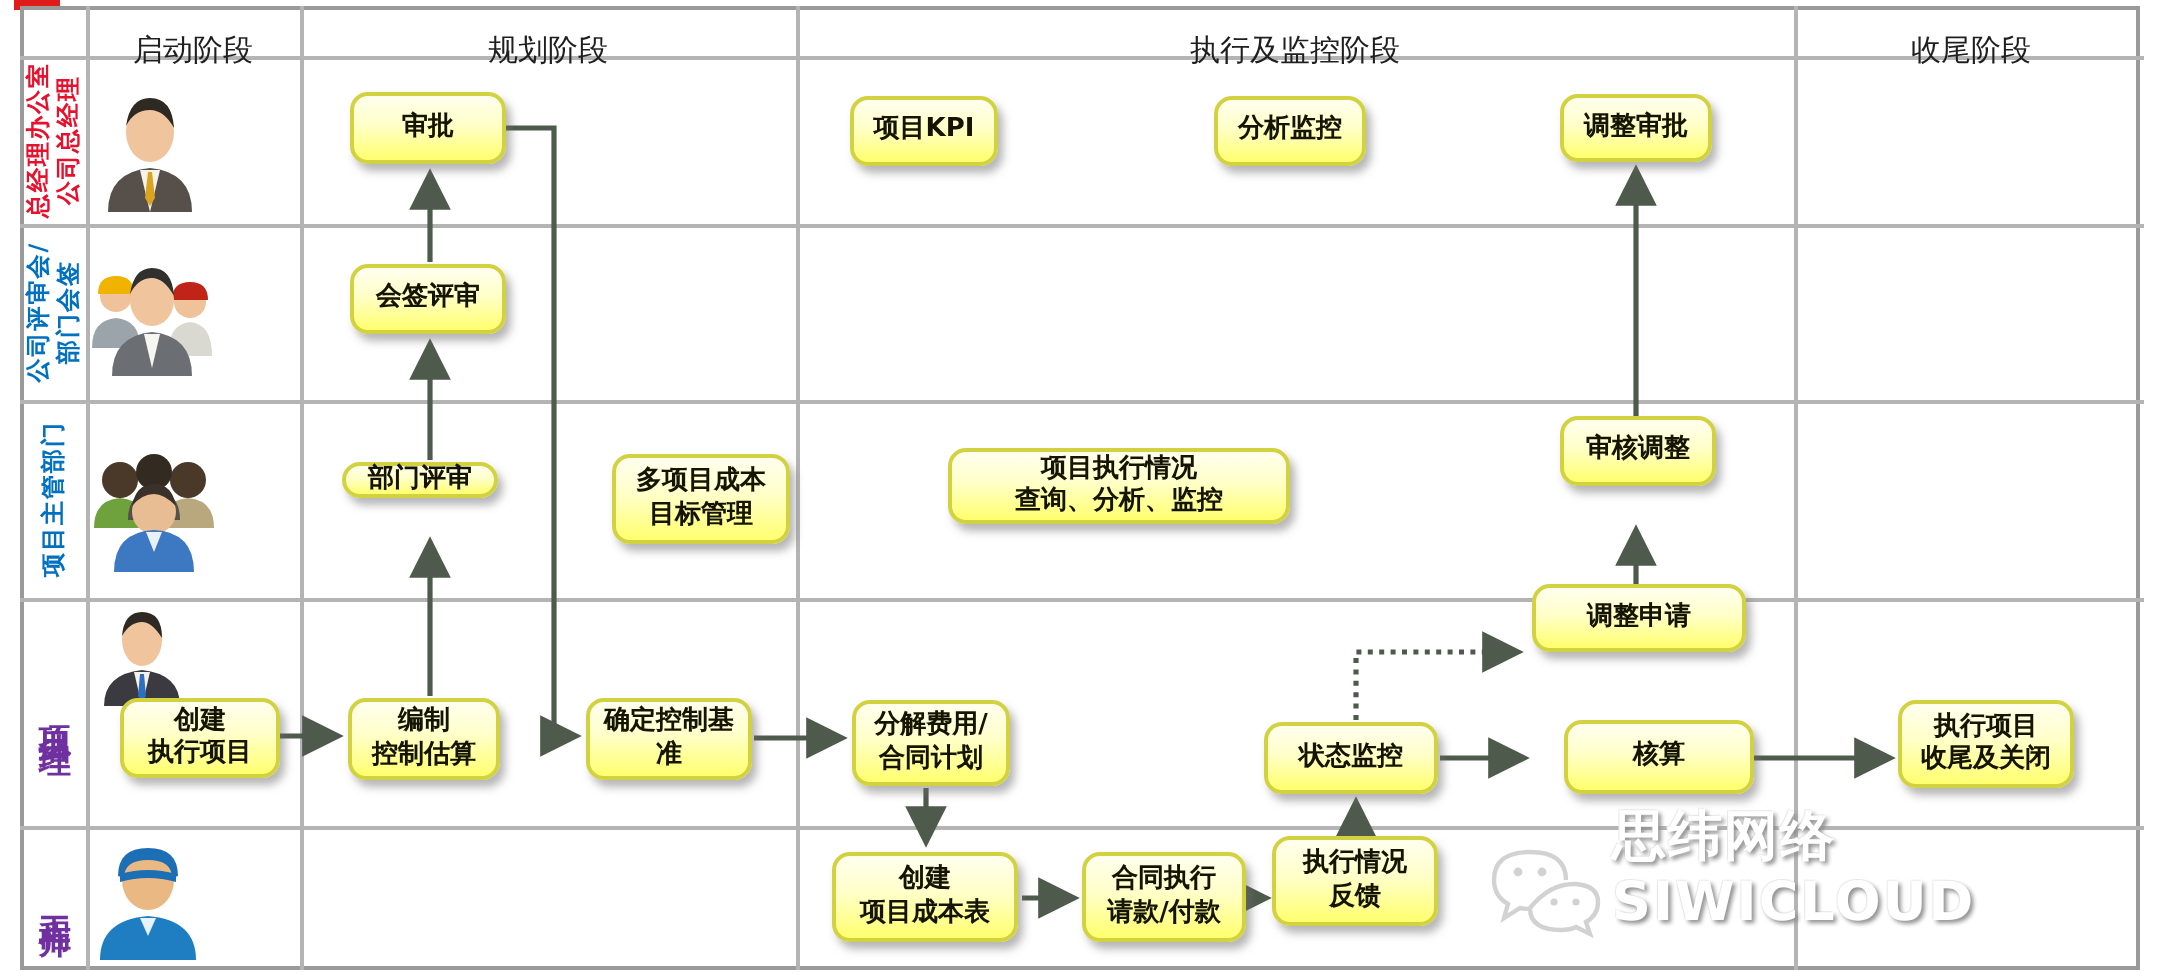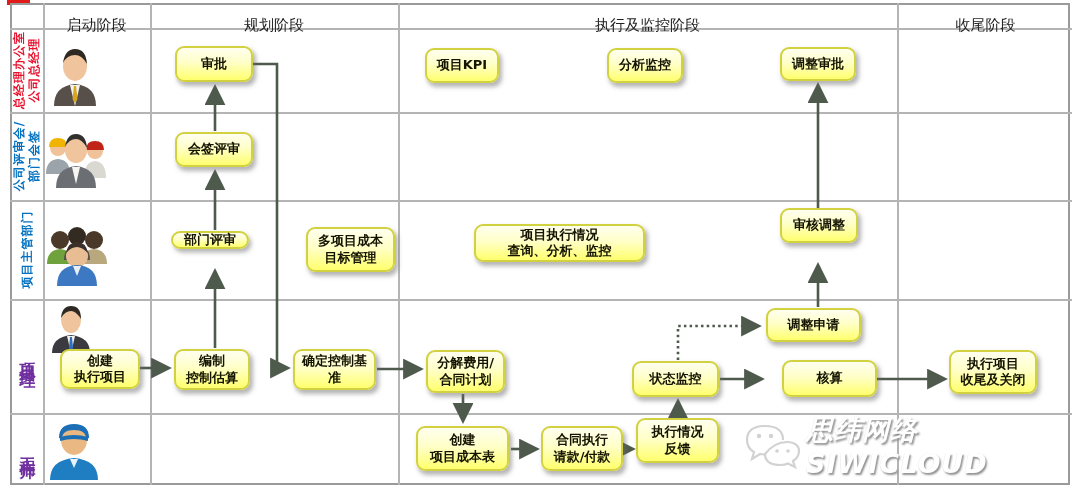--- a/index.html
+++ b/index.html
@@ -23,23 +23,23 @@
         text-align:center;font-size:13px;font-weight:bold;color:#141400;line-height:1.25;
         background:linear-gradient(to bottom,#ffffef 0%,#ffffc8 45%,#ffff6e 100%);
         border:2px solid #d2d240;border-radius:9px;
         box-shadow:2.5px 3.5px 4px rgba(110,110,110,.5);white-space:pre-line;padding:1px 3px;}
 
   .avatar{position:absolute;}
   #arrows{position:absolute;left:0;top:0;pointer-events:none;}
 
   .redtab{position:absolute;left:7px;top:0;width:23px;height:5px;background:#e11a1a;}
 
-  .wm-text{position:absolute;left:806px;top:412px;font-size:27px;font-weight:bold;color:#ffffff;
+  .wm-text{position:absolute;left:806px;top:400px;font-size:27px;font-weight:bold;color:#ffffff;
            text-shadow:1.5px 1.5px 2px rgba(140,140,140,.95),-0.5px -0.5px 0 rgba(235,235,235,.9);
-           letter-spacing:1px;font-style:italic;}
+           letter-spacing:1px;}
 </style>
 </head>
 <body>
 
 <div id="stage">
 
   <div class="redtab"></div>
 
   <div class="outer"></div>
   <div class="vline" style="left:43px"></div>
@@ -159,21 +159,21 @@
 查询、分析、监控</div>
   <div class="node" style="left:780px;top:208px;width:78px;height:35px">审核调整</div>
   <div class="node" style="left:60px;top:349px;width:80px;height:40px">创建
 执行项目</div>
   <div class="node" style="left:174px;top:349px;width:76px;height:41px">编制
 控制估算</div>
   <div class="node" style="left:293px;top:349px;width:83px;height:41px">确定控制基准</div>
   <div class="node" style="left:426px;top:350px;width:79px;height:43px">分解费用/
 合同计划</div>
   <div class="node" style="left:632px;top:361px;width:87px;height:36px">状态监控</div>
-  <div class="node" style="left:766px;top:308px;width:95px;height:34px">调整申请</div>
+  <div class="node" style="left:766px;top:292px;width:107px;height:34px">调整申请</div>
   <div class="node" style="left:782px;top:360px;width:95px;height:37px">核算</div>
   <div class="node" style="left:949px;top:350px;width:88px;height:44px">执行项目
 收尾及关闭</div>
   <div class="node" style="left:416px;top:426px;width:93px;height:45px">创建
 项目成本表</div>
   <div class="node" style="left:541px;top:426px;width:82px;height:45px">合同执行
 请款/付款</div>
   <div class="node" style="left:636px;top:418px;width:83px;height:45px">执行情况
 反馈</div>
 

